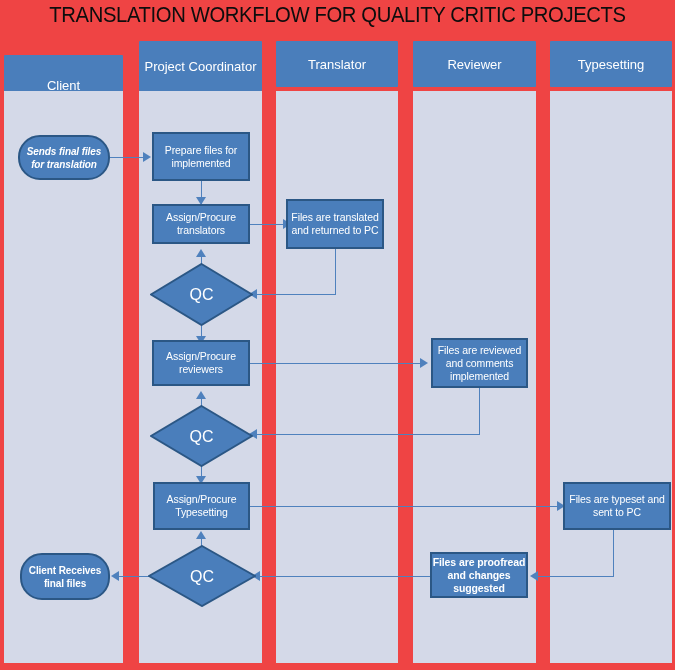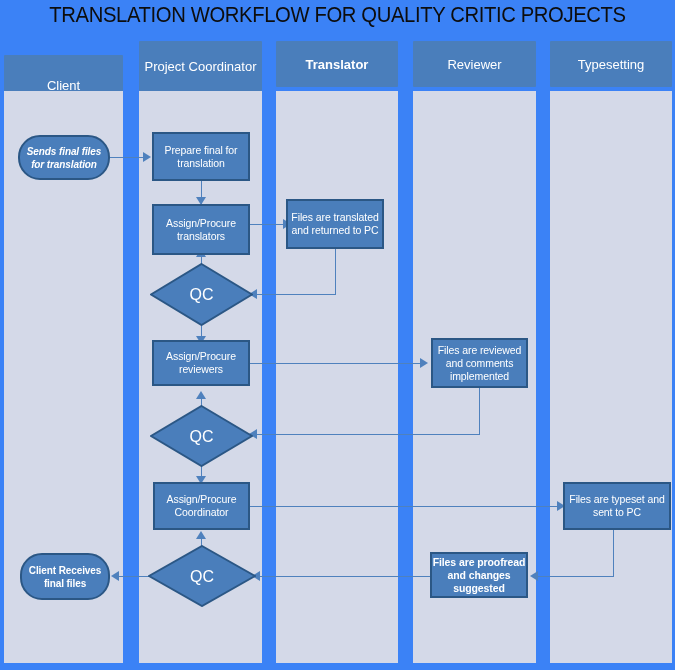--- a/index.html
+++ b/index.html
@@ -8,21 +8,21 @@
     padding: 0;
     background: #ffffff;
   }
   body {
     font-family: "Liberation Sans", sans-serif;
   }
   #canvas {
     position: relative;
     width: 675px;
     height: 670px;
-    background: #3b82f6;
+    background: #ef4444;
     overflow: hidden;
   }
   #diagram-title {
     position: absolute;
     left: 0;
     top: 2px;
     width: 675px;
     text-align: center;
     font-size: 22px;
     font-weight: normal;
@@ -125,21 +125,21 @@
   <div class="lane-header" style="left:4px;  top:55px; width:119px; height:60px;">
     <span>Client</span>
   </div>
   <div class="lane-body" style="left:4px;  top:91px; width:119px; height:572px;"></div>
 
   <div class="lane-header" style="left:139px; top:41px; width:123px; height:50px;align-items:center;">
     <span>Project Coordinator</span>
   </div>
   <div class="lane-body" style="left:139px; top:91px; width:123px; height:572px;"></div>
 
-  <div class="lane-header" style="left:276px; top:41px; width:122px; height:46px;font-weight:bold;">
+  <div class="lane-header" style="left:276px; top:41px; width:122px; height:46px;">
     <span>Translator</span>
   </div>
   <div class="lane-body" style="left:276px; top:91px; width:122px; height:572px;"></div>
 
   <div class="lane-header" style="left:413px; top:41px; width:123px; height:46px;">
     <span>Reviewer</span>
   </div>
   <div class="lane-body" style="left:413px; top:91px; width:123px; height:572px;"></div>
 
   <div class="lane-header" style="left:550px; top:41px; width:122px; height:46px;">
@@ -197,24 +197,24 @@
 
   <div class="node terminator" style="left:18px; top:135px; width:92px; height:45px;font-style:italic;">
     <span>Sends final files for translation</span>
   </div>
 
   <div class="node terminator" style="left:20px; top:553px; width:90px; height:47px;">
     <span>Client Receives final files</span>
   </div>
 
   <div class="node process" style="left:152px; top:132px; width:98px; height:49px;">
-    <span>Prepare final for translation</span>
-  </div>
-
-  <div class="node process" style="left:152px; top:204px; width:98px; height:51px;">
+    <span>Prepare files for implemented</span>
+  </div>
+
+  <div class="node process" style="left:152px; top:204px; width:98px; height:40px;">
     <span>Assign/Procure translators</span>
   </div>
 
   <div class="node decision" style="left:150px; top:263px; width:103px; height:63px;">
     <svg class="dia-shape" viewBox="0 0 103 63" preserveAspectRatio="none">
       <polygon points="51.5,1 102,31.5 51.5,62 1,31.5" fill="#4A7EBB" stroke="#2B5785" stroke-width="2"></polygon>
     </svg>
     <span class="dia-label">QC</span>
   </div>
 
@@ -223,21 +223,21 @@
   </div>
 
   <div class="node decision" style="left:150px; top:405px; width:103px; height:62px;">
     <svg class="dia-shape" viewBox="0 0 103 62" preserveAspectRatio="none">
       <polygon points="51.5,1 102,31 51.5,61 1,31" fill="#4A7EBB" stroke="#2B5785" stroke-width="2"></polygon>
     </svg>
     <span class="dia-label">QC</span>
   </div>
 
   <div class="node process" style="left:153px; top:482px; width:97px; height:48px;">
-    <span>Assign/Procure Coordinator</span>
+    <span>Assign/Procure Typesetting</span>
   </div>
 
   <div class="node decision" style="left:148px; top:545px; width:108px; height:62px;">
     <svg class="dia-shape" viewBox="0 0 108 62" preserveAspectRatio="none">
       <polygon points="54,1 107,31 54,61 1,31" fill="#4A7EBB" stroke="#2B5785" stroke-width="2"></polygon>
     </svg>
     <span class="dia-label">QC</span>
   </div>
 
   <div class="node process" style="left:286px; top:199px; width:98px; height:50px;">

